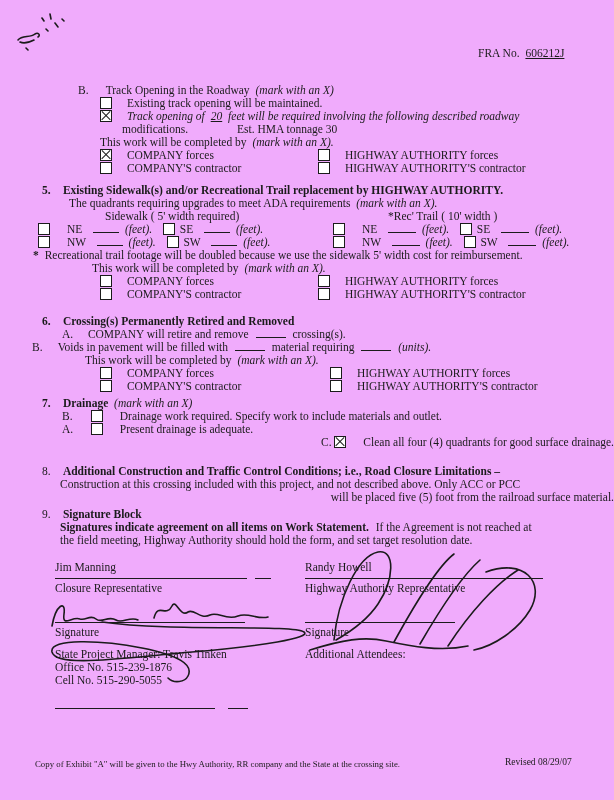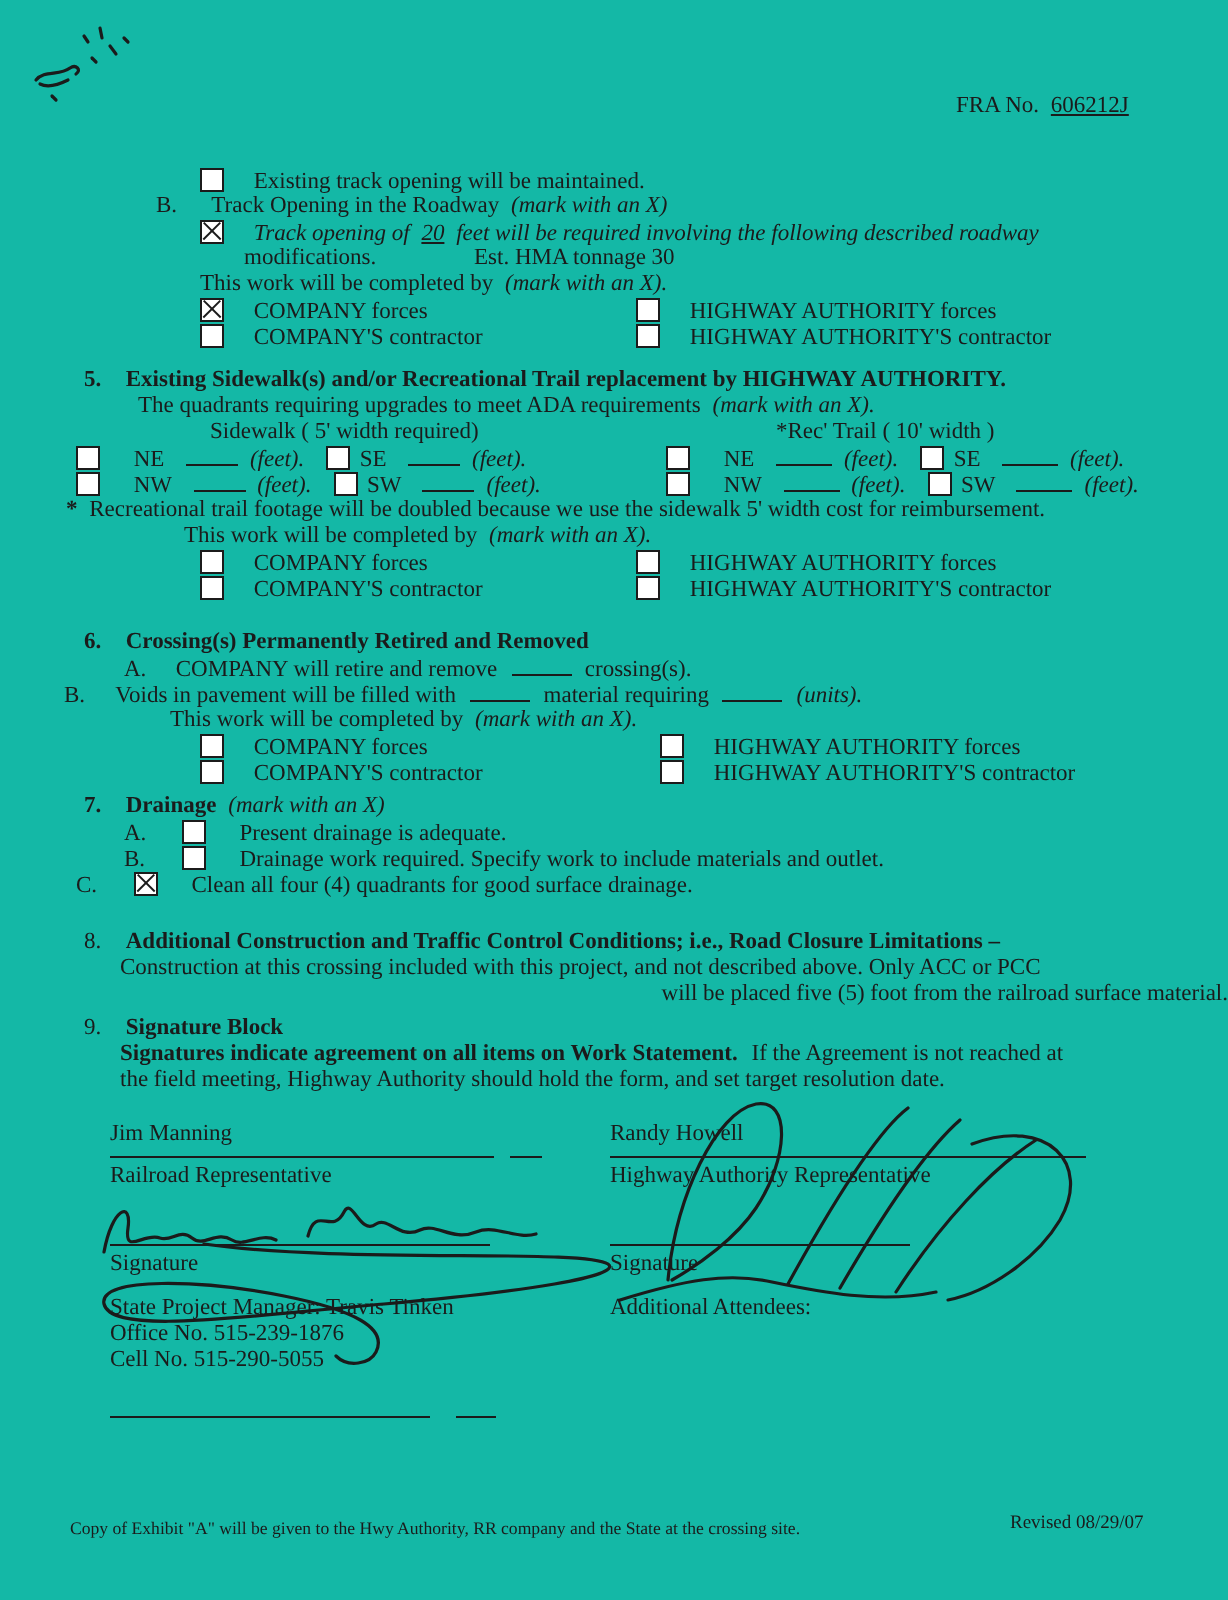--- a/index.html
+++ b/index.html
@@ -1,16 +1,16 @@
 <!DOCTYPE html>
 <html><head>
 <meta charset="utf-8">
 <style>
   html,body { margin:0; padding:0; background:#fff; }
-  .page { position:relative; width:614px; height:800px; background:#14b8a6;
+  .page { position:relative; width:614px; height:800px; background:#f0abfc;
           font-family:"Liberation Serif", serif; color:#1b1b1b; overflow:hidden; }
   .sec { position:absolute; left:0; width:614px; }
   .row { position:relative; height:13px; line-height:13px; font-size:11.5px; white-space:nowrap; }
   .b { font-weight:bold; }
   .i { font-style:italic; }
   .u { text-decoration:underline; }
   .abs { position:absolute; }
   .letter { display:inline-block; }
   .cb { display:inline-block; width:10px; height:10px; border:1.3px solid #1b1b1b;
         position:relative; vertical-align:-2px; background:#fff; }
@@ -43,28 +43,28 @@
       <path d="M38,23 l2,2"></path>
       <path d="M18,42 l2,2"></path>
   </svg>
 
   <div class="row abs" style="top:47px; left:478px;">
     <span>FRA No.</span>
     <span class="u m3">606212J</span>
   </div>
 
   <div class="sec" style="top:84px;">
-    <div class="row" style="padding-left:100px;">
-      <span class="cb"></span>
-      <span class="m12">Existing track opening will be maintained.</span>
-    </div>
     <div class="row" style="padding-left:78px;">
       <span class="letter" style="width:25px;">B.</span>
       <span>Track Opening in the Roadway</span>
       <span class="i m3">(mark with an X)</span>
+    </div>
+    <div class="row" style="padding-left:100px;">
+      <span class="cb"></span>
+      <span class="m12">Existing track opening will be maintained.</span>
     </div>
     <div class="row" style="padding-left:100px;font-style:italic;">
       <span class="cb checked"></span>
       <span class="m12">Track opening of</span>
       <span class="u m3">20</span>
       <span class="m3">feet will be required involving the following described roadway</span>
     </div>
     <div class="row" style="padding-left:122px;">
       <span>modifications.</span>
       <span style="margin-left:46px;">Est. HMA tonnage 30</span>
@@ -211,30 +211,30 @@
     </div>
   </div>
 
   <div class="sec" style="top:397px;">
     <div class="row" style="padding-left:42px;">
       <span class="letter b" style="width:18px;">7.</span>
       <span class="b">Drainage</span>
       <span class="i m3">(mark with an X)</span>
     </div>
     <div class="row" style="padding-left:62px;">
+      <span class="letter" style="width:26px;">B.</span>
+      <span class="cb"></span>
+      <span class="m14">Drainage work required.  Specify work to include materials and outlet.</span>
+    </div>
+    <div class="row" style="padding-left:62px;">
       <span class="letter" style="width:26px;">A.</span>
       <span class="cb"></span>
       <span class="m14">Present drainage is adequate.</span>
     </div>
-    <div class="row" style="padding-left:62px;">
-      <span class="letter" style="width:26px;">B.</span>
-      <span class="cb"></span>
-      <span class="m14">Drainage work required.  Specify work to include materials and outlet.</span>
-    </div>
-    <div class="row" style="padding-left:38px;">
+    <div class="row" style="padding-left:38px;text-align:right;">
       <span class="letter" style="width:26px;">C.</span>
       <span class="cb checked"></span>
       <span class="m14">Clean all four (4) quadrants for good surface drainage.</span>
     </div>
   </div>
 
   <div class="sec" style="top:465px;">
     <div class="row" style="padding-left:42px;">
       <span class="letter" style="width:18px;">8.</span>
       <span class="b">Additional Construction and Traffic Control Conditions; i.e., Road Closure Limitations –</span>
@@ -254,21 +254,21 @@
     </div>
     <div class="row" style="padding-left:60px;">the field meeting, Highway Authority should hold the form, and set target resolution date.</div>
   </div>
 
   <div class="abs" style="top:558px; left:0; width:614px; height:180px;">
     <div class="row abs" style="top:3px; left:55px;">Jim Manning</div>
     <div class="row abs" style="top:3px; left:305px;">Randy Howell</div>
     <div class="hline" style="top:20px; left:55px; width:192px;"></div>
     <div class="hline" style="top:20px; left:255px; width:16px;"></div>
     <div class="hline" style="top:20px; left:305px; width:238px;"></div>
-    <div class="row abs" style="top:24px; left:55px;">Railroad Representative</div>
+    <div class="row abs" style="top:24px; left:55px;">Closure Representative</div>
     <div class="row abs" style="top:24px; left:305px;">Highway Authority Representative</div>
 
     <svg class="sig-svg" style="left:42px; top:30px;" width="280" height="112" viewBox="0 0 280 112">
       <path d="M10,38 C14,16 24,12 22,26 C20,40 30,28 38,31 C44,33 48,26 54,31 C60,36 66,27 74,32 C80,36 88,28 96,32"></path>
       <path d="M112,30 C116,14 124,30 130,18 C134,10 138,30 146,24 C152,20 158,32 168,27 C176,23 184,33 196,28 C206,24 216,32 226,29"></path>
       <path d="M60,34 C130,44 250,36 262,44 C270,50 220,58 150,64 C80,70 14,80 10,64 C7,50 60,52 100,60 C135,67 152,76 146,88 C143,94 132,96 126,90"></path>
     </svg>
 
     <svg class="sig-svg" style="left:298px; top:-20px;" width="272" height="128" viewBox="0 0 272 128">
       <path d="M36,102 C40,60 60,18 80,14 C98,11 96,42 80,66 C70,81 52,94 38,102"></path>

